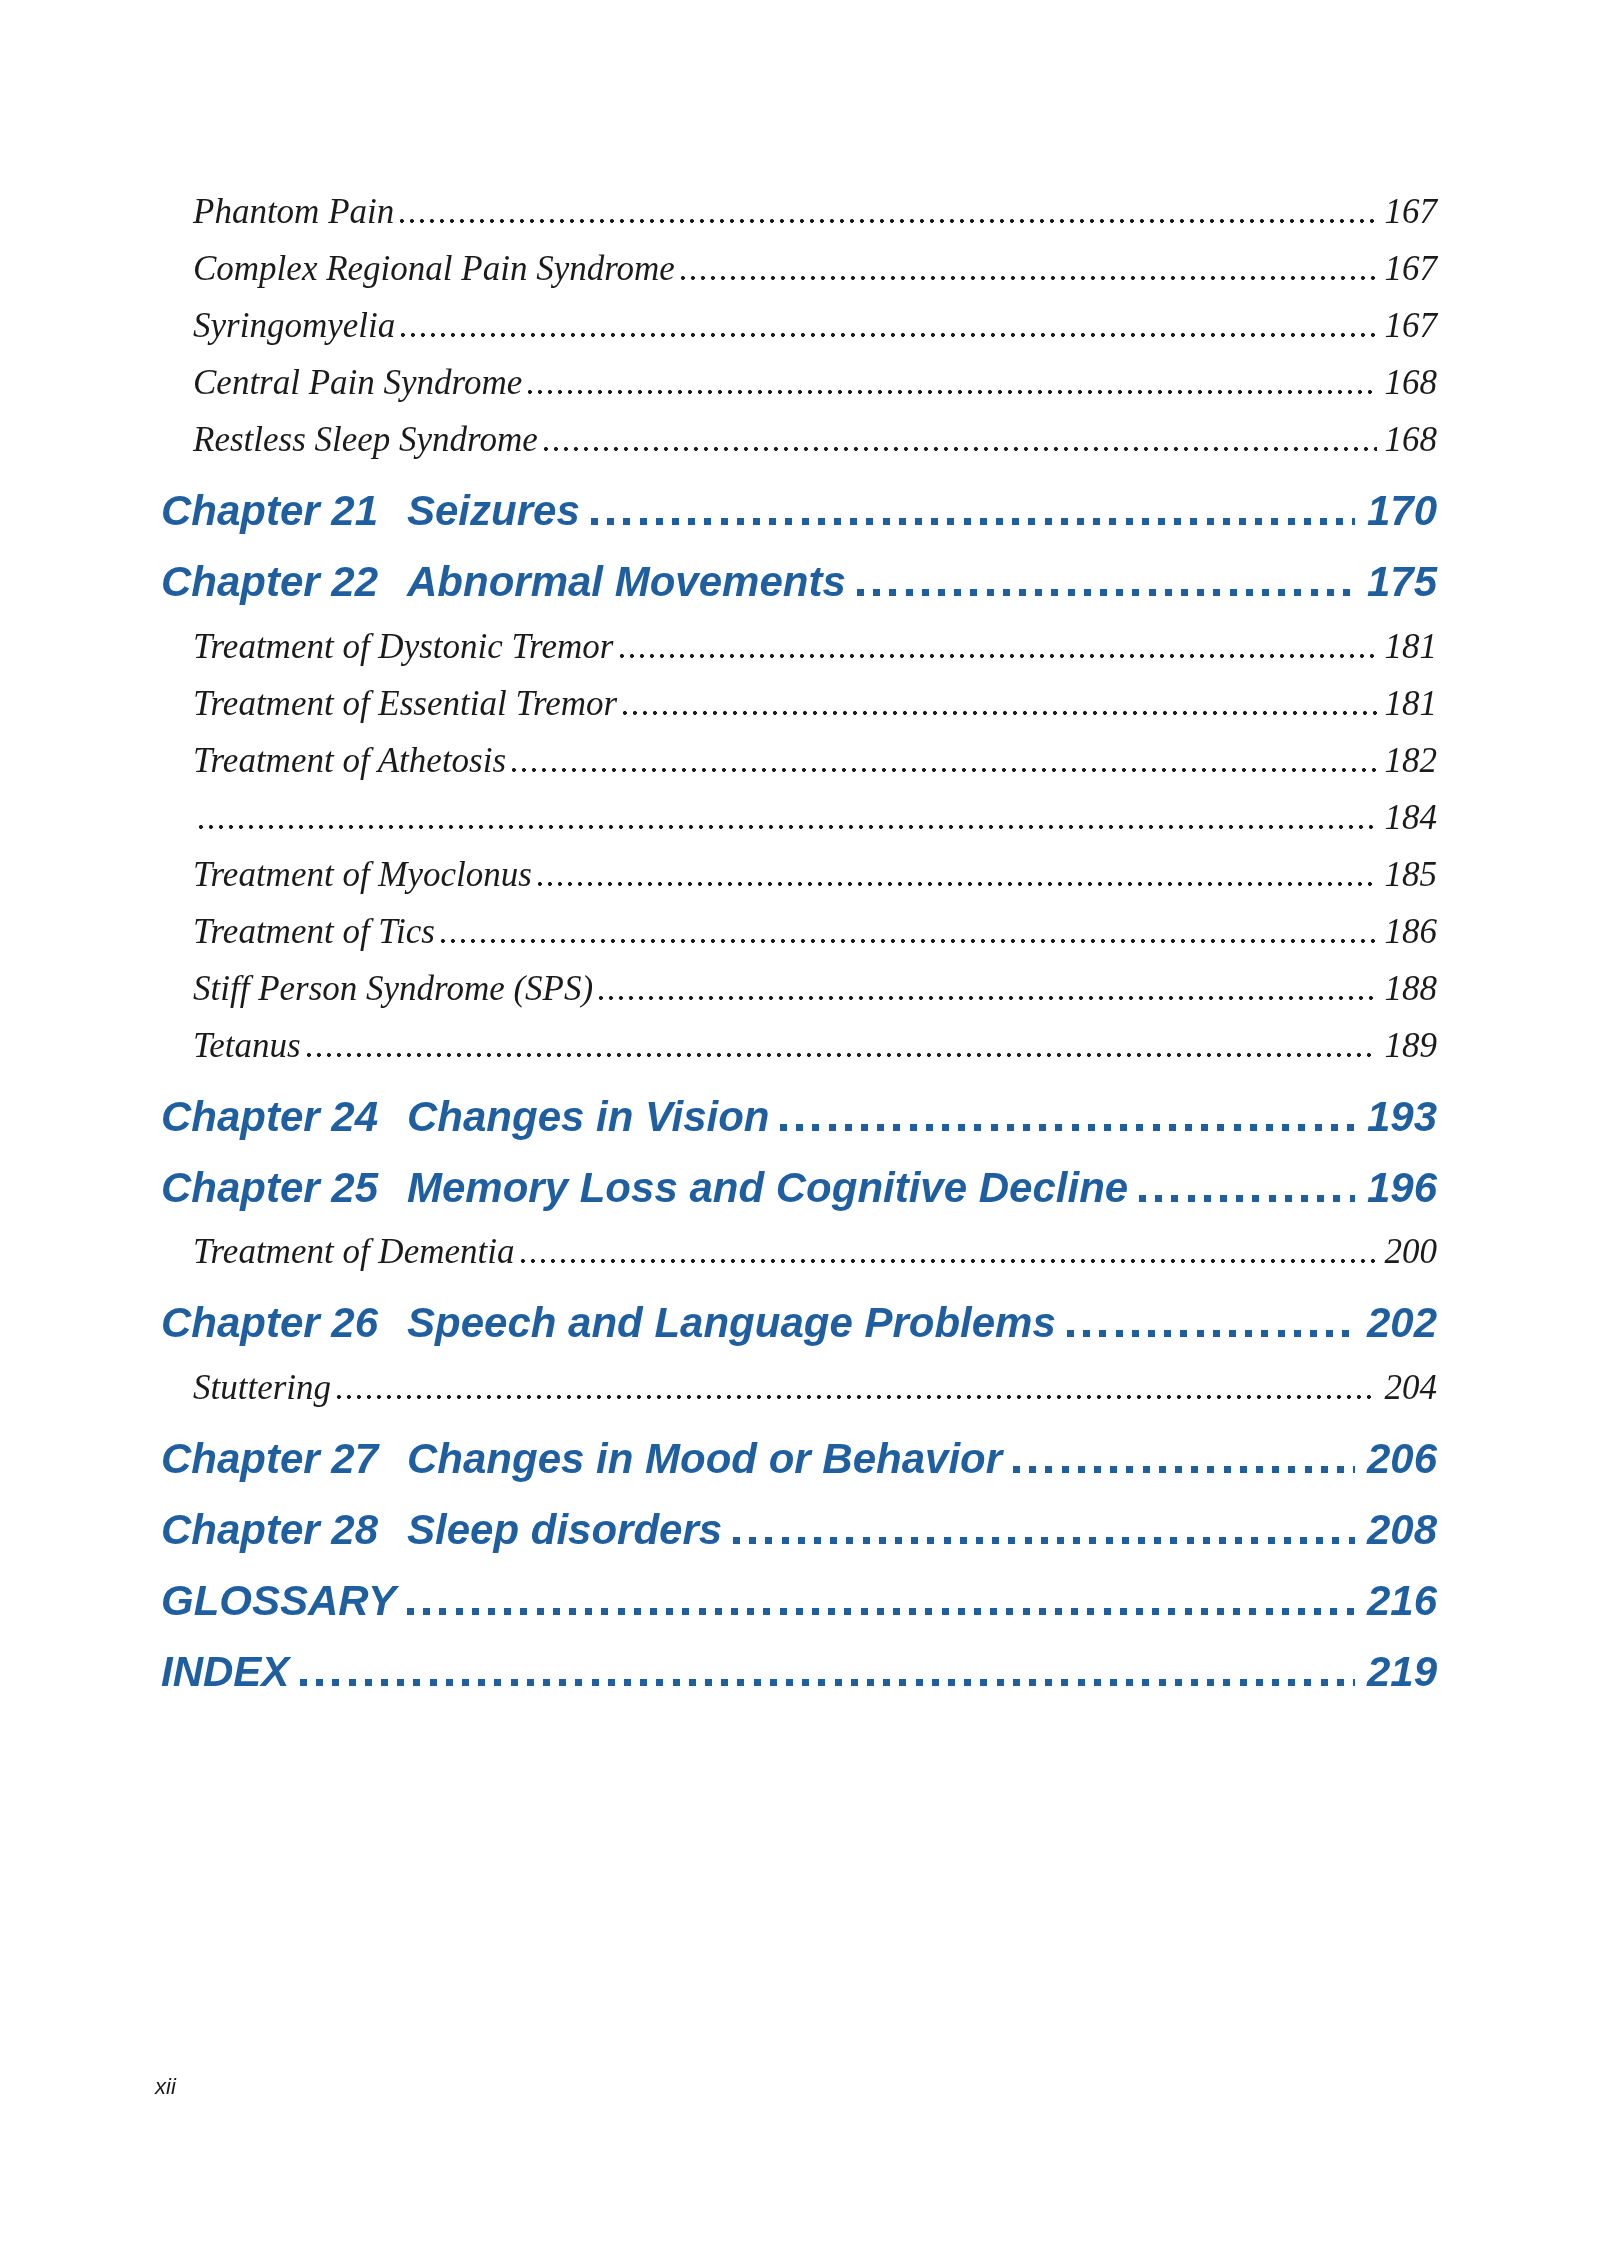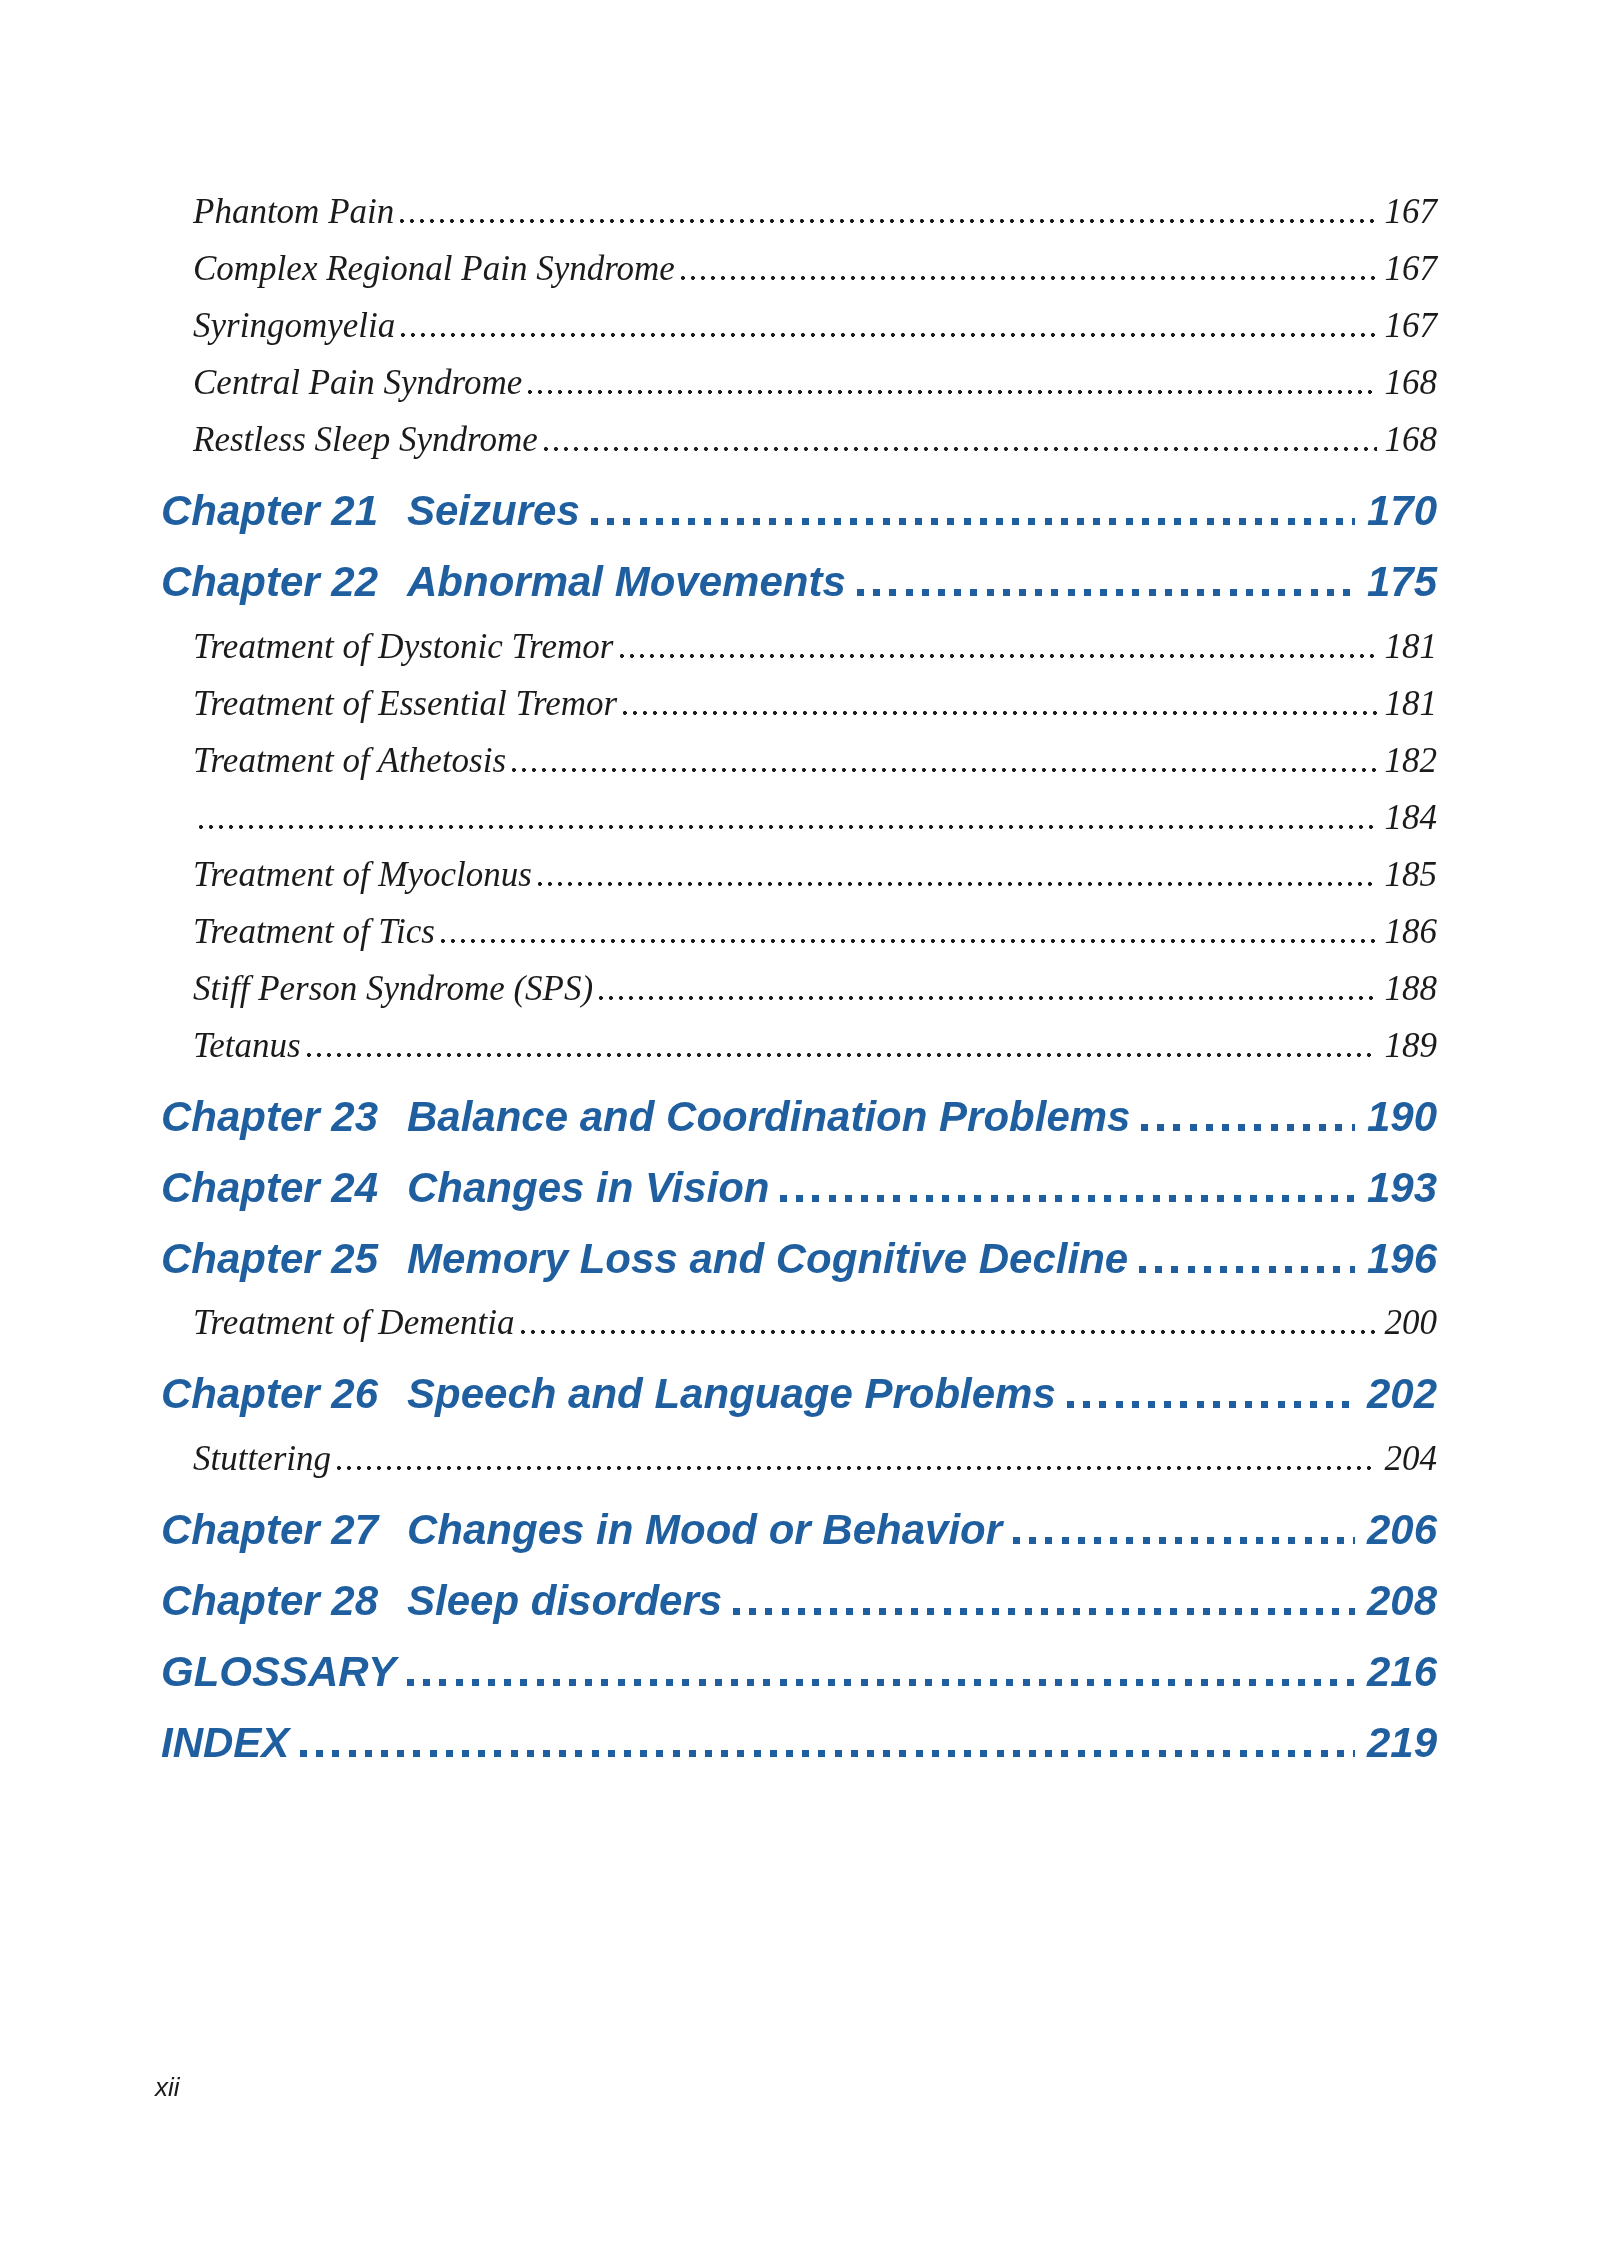--- a/index.html
+++ b/index.html
@@ -72,21 +72,21 @@
   }
   .pagenum {
     flex: none;
   }
   .folio {
     position: absolute;
     left: 155px;
     top: 2067px;
     font-family: "Liberation Sans", sans-serif;
     font-style: italic;
-    font-size: 26px;
+    font-size: 22px;
     line-height: 40px;
     color: #1b1b1b;
   }
 </style>
 </head>
 <body>
 
 <main class="toc">
   <div id="toc-list">
       <div class="row sub">
@@ -159,26 +159,20 @@
         <span class="entry-title">Stiff Person Syndrome (SPS)</span>
         <span class="leader"></span>
         <span class="pagenum">188</span>
       </div>
       <div class="row sub">
         <span class="entry-title">Tetanus</span>
         <span class="leader"></span>
         <span class="pagenum">189</span>
       </div>
       <div class="row chapter">
-        <span class="chapter-label">Chapter 23</span>
-        <span class="entry-title">Balance and Coordination Problems</span>
-        <span class="leader"></span>
-        <span class="pagenum">190</span>
-      </div>
-      <div class="row chapter">
         <span class="chapter-label">Chapter 24</span>
         <span class="entry-title">Changes in Vision</span>
         <span class="leader"></span>
         <span class="pagenum">193</span>
       </div>
       <div class="row chapter">
         <span class="chapter-label">Chapter 25</span>
         <span class="entry-title">Memory Loss and Cognitive Decline</span>
         <span class="leader"></span>
         <span class="pagenum">196</span>

